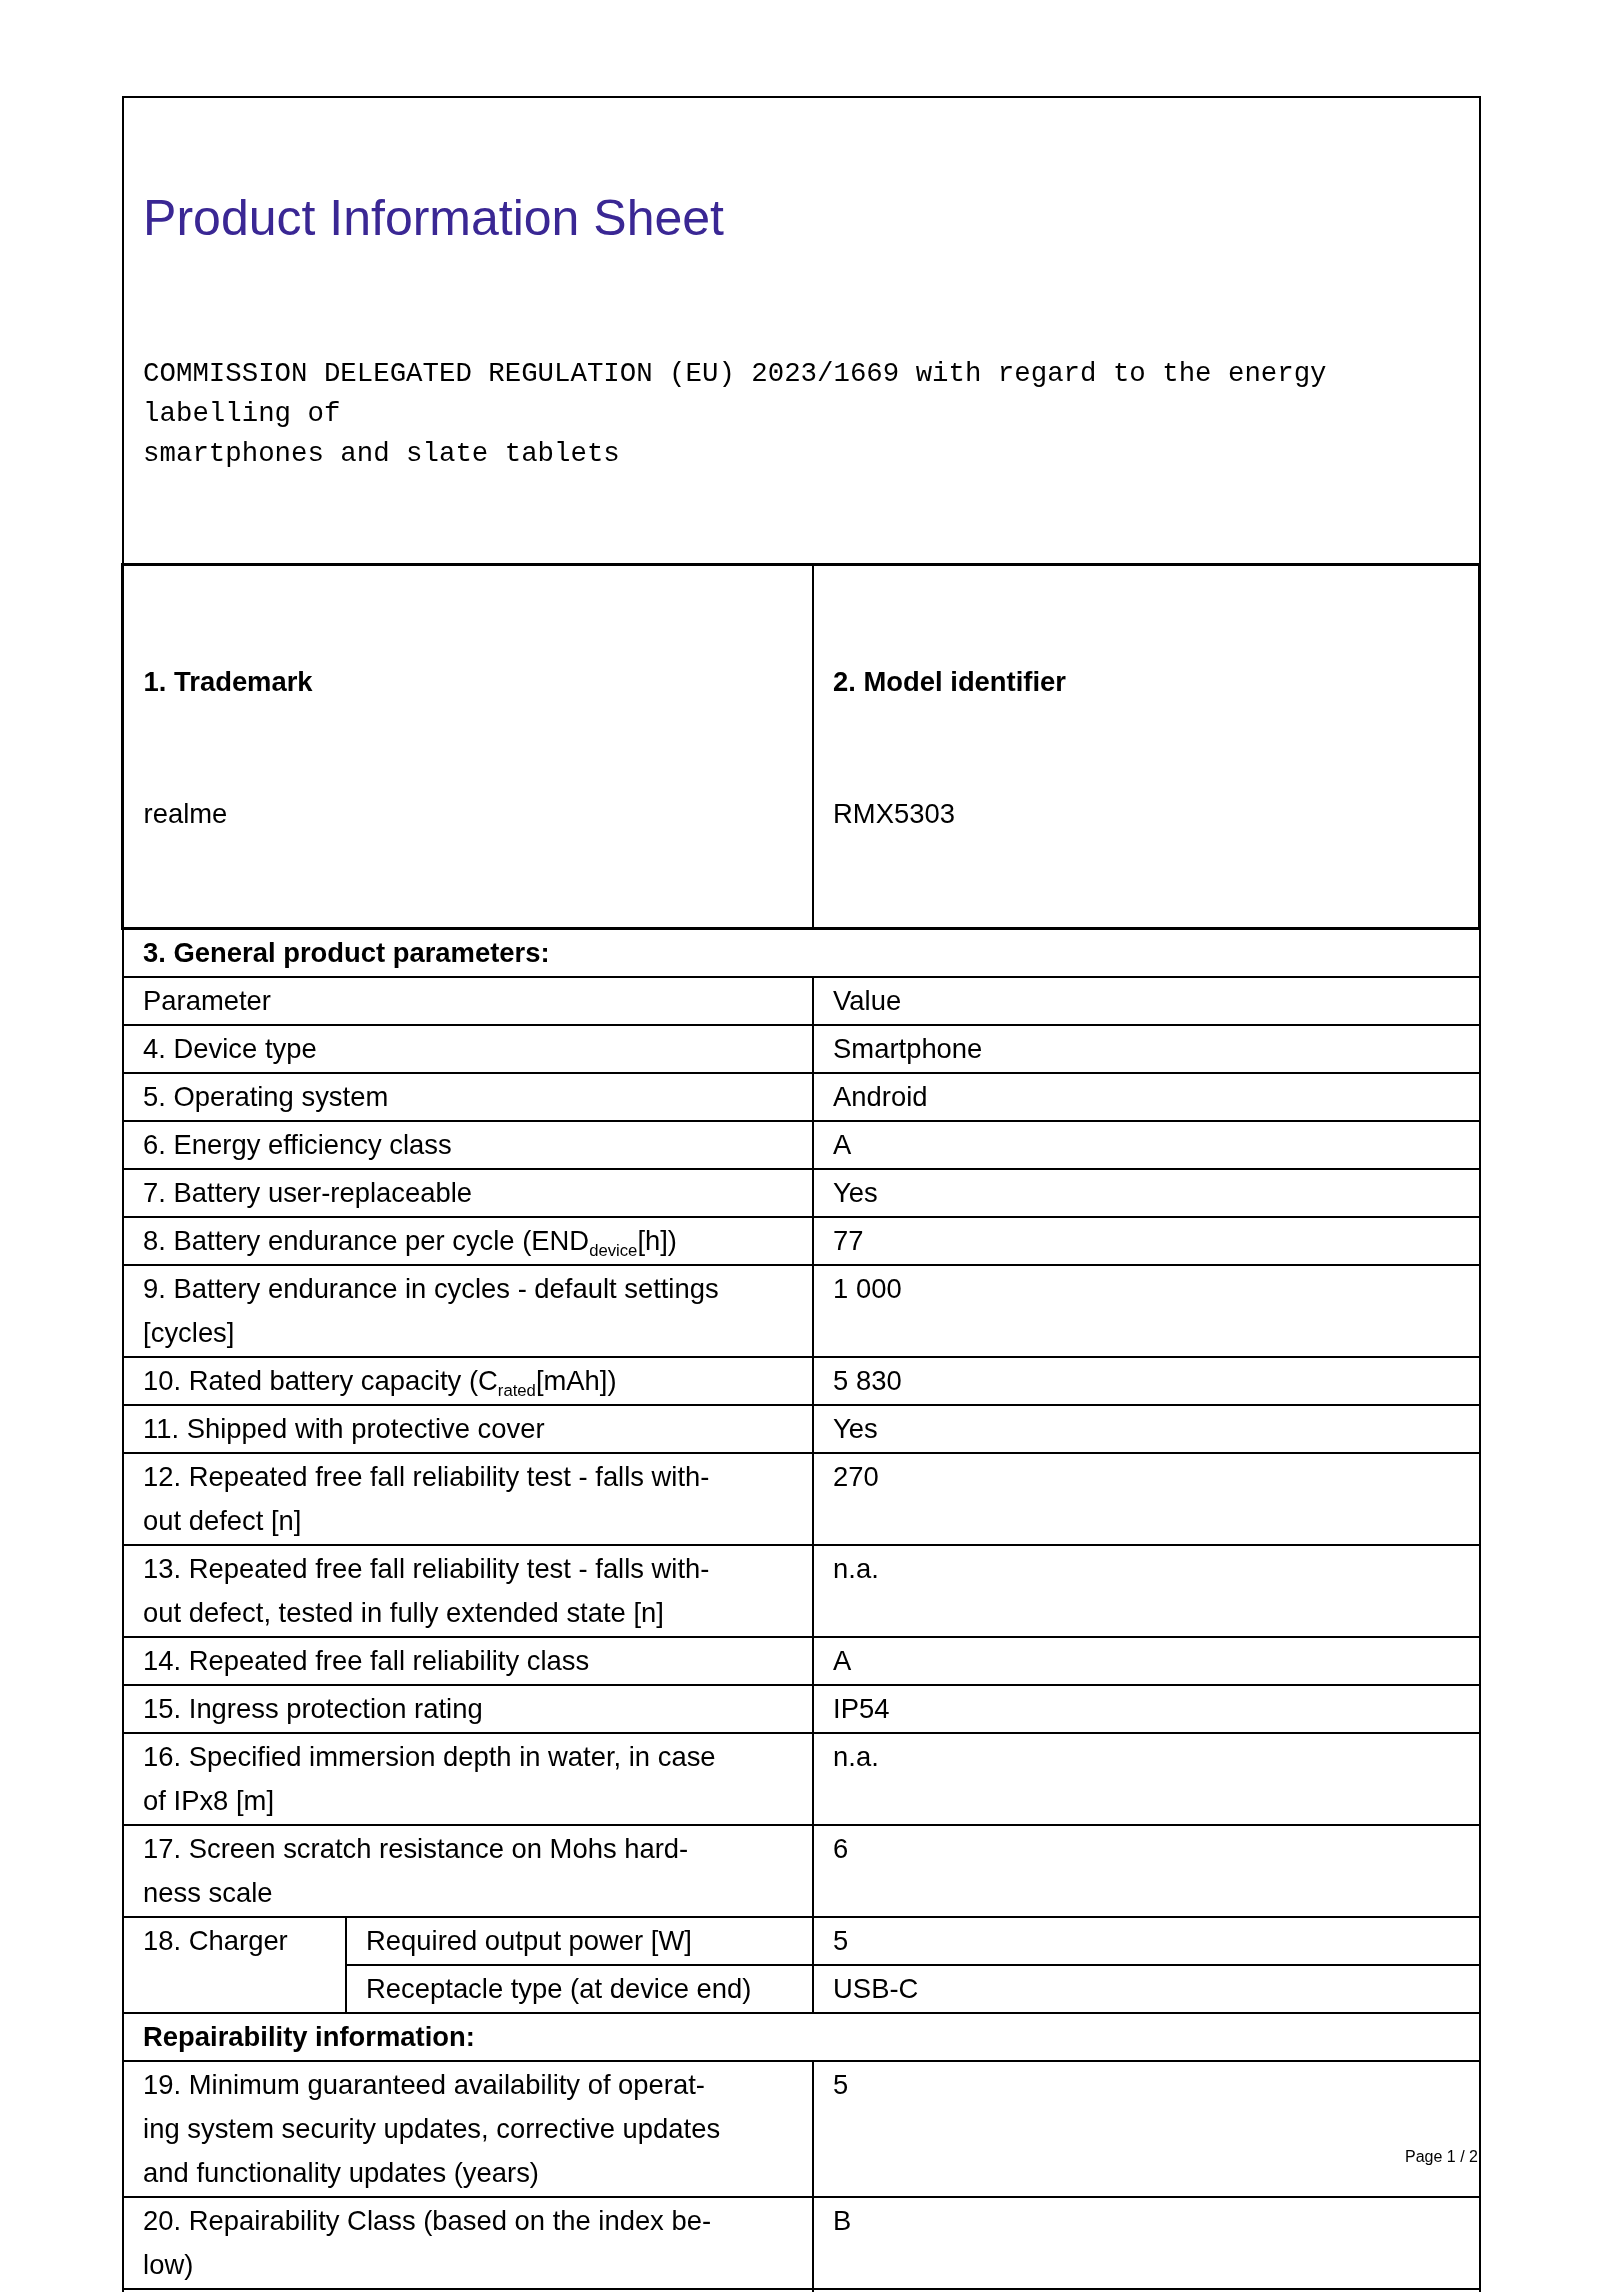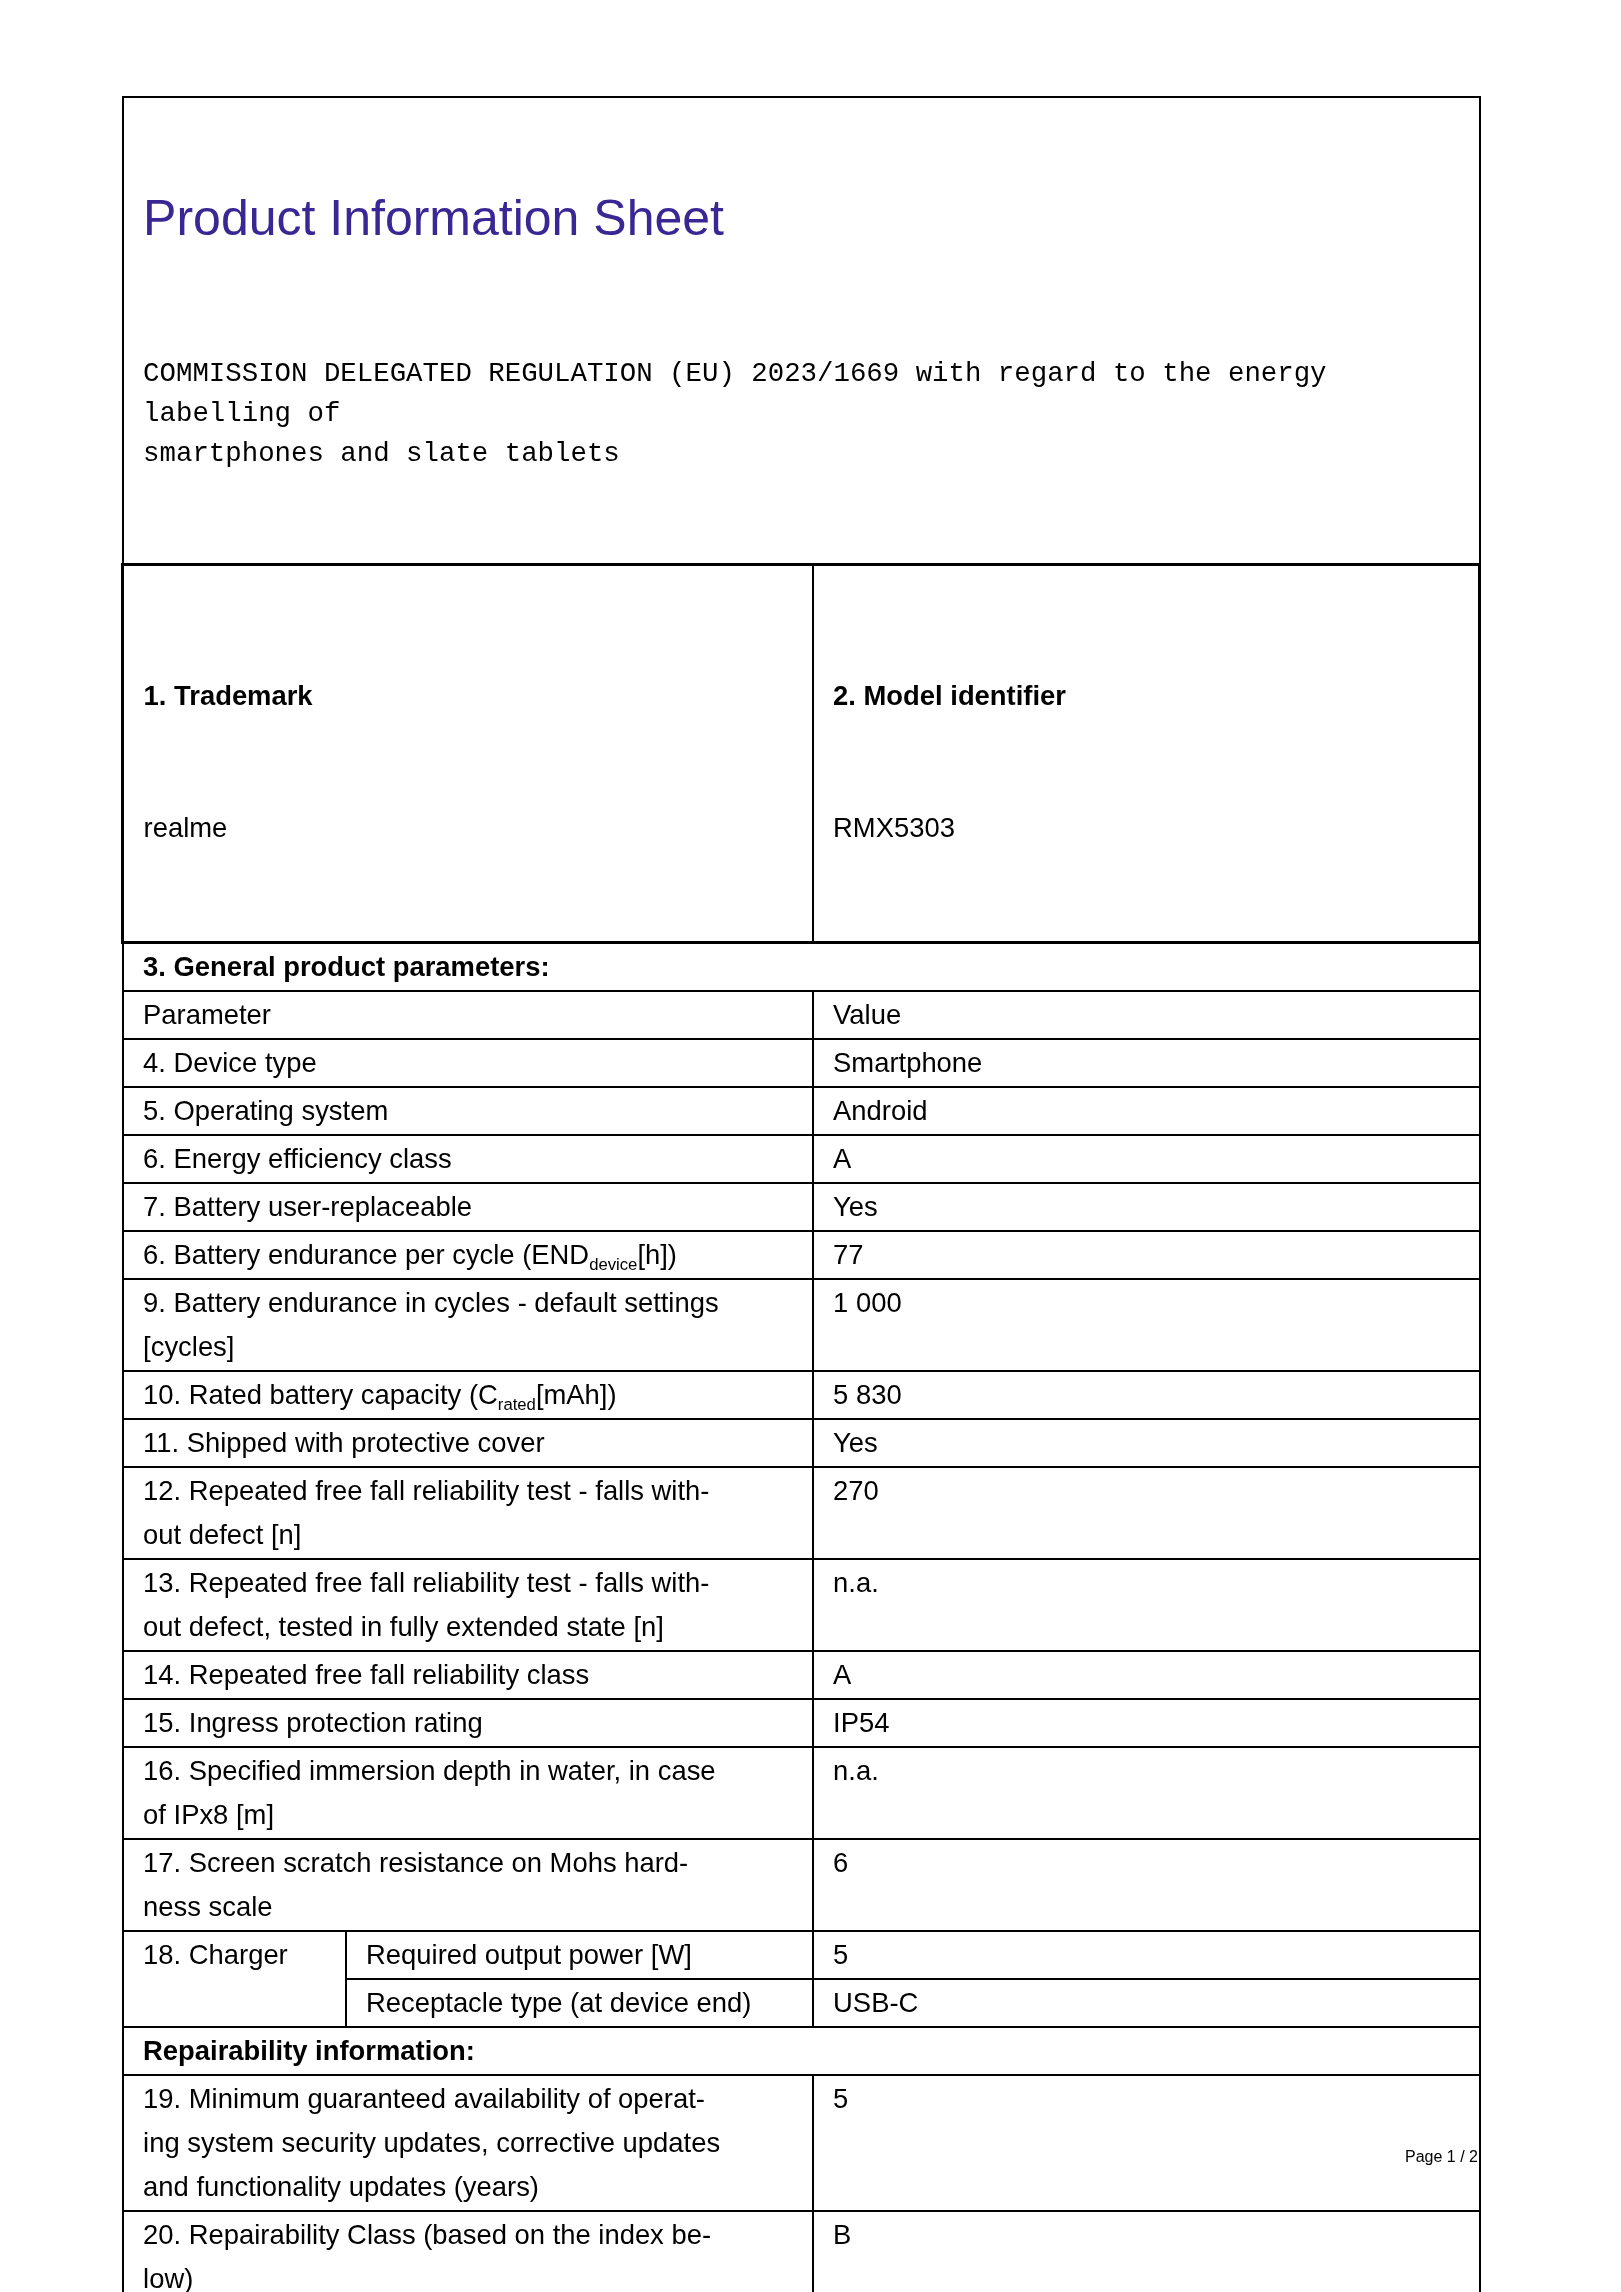--- a/index.html
+++ b/index.html
@@ -45,21 +45,21 @@
   .subtl {
     font-size: 27.4px;
     line-height: 40px;
     white-space: pre-wrap;
     font-family: Liberation Mono, monospace;
   }
   .b { font-weight: bold; }
   tr.tm td {
     border-top: 3.9px solid #000;
     border-bottom: 3.9px solid #000;
-    padding-top: 20px;
+    padding-top: 6px;
     padding-bottom: 2.9px;
   }
   tr.tm td:first-child { border-left: 3.9px solid #000; }
   tr.tm td:last-child  { border-right: 3.9px solid #000; margin-left: 12px; }
   sub.ss {
     font-size: 16.7px;
     line-height: 0;
     vertical-align: sub;
   }
   .footer {
@@ -122,21 +122,21 @@
     </tr>
     <tr>
       <td colspan="2"><span>6. Energy efficiency class</span></td>
       <td>A</td>
     </tr>
     <tr>
       <td colspan="2"><span>7. Battery user-replaceable</span></td>
       <td>Yes</td>
     </tr>
     <tr>
-      <td colspan="2"><span>6. Battery endurance per cycle (END</span><sub class="ss">device</sub><span>[h])</span></td>
+      <td colspan="2"><span>8. Battery endurance per cycle (END</span><sub class="ss">device</sub><span>[h])</span></td>
       <td>77</td>
     </tr>
     <tr>
       <td colspan="2"><span>9. Battery endurance in cycles - default settings
 [cycles]</span></td>
       <td>1 000</td>
     </tr>
     <tr>
       <td colspan="2"><span>10. Rated battery capacity (C</span><sub class="ss">rated</sub><span>[mAh])</span></td>
       <td>5 830</td>

